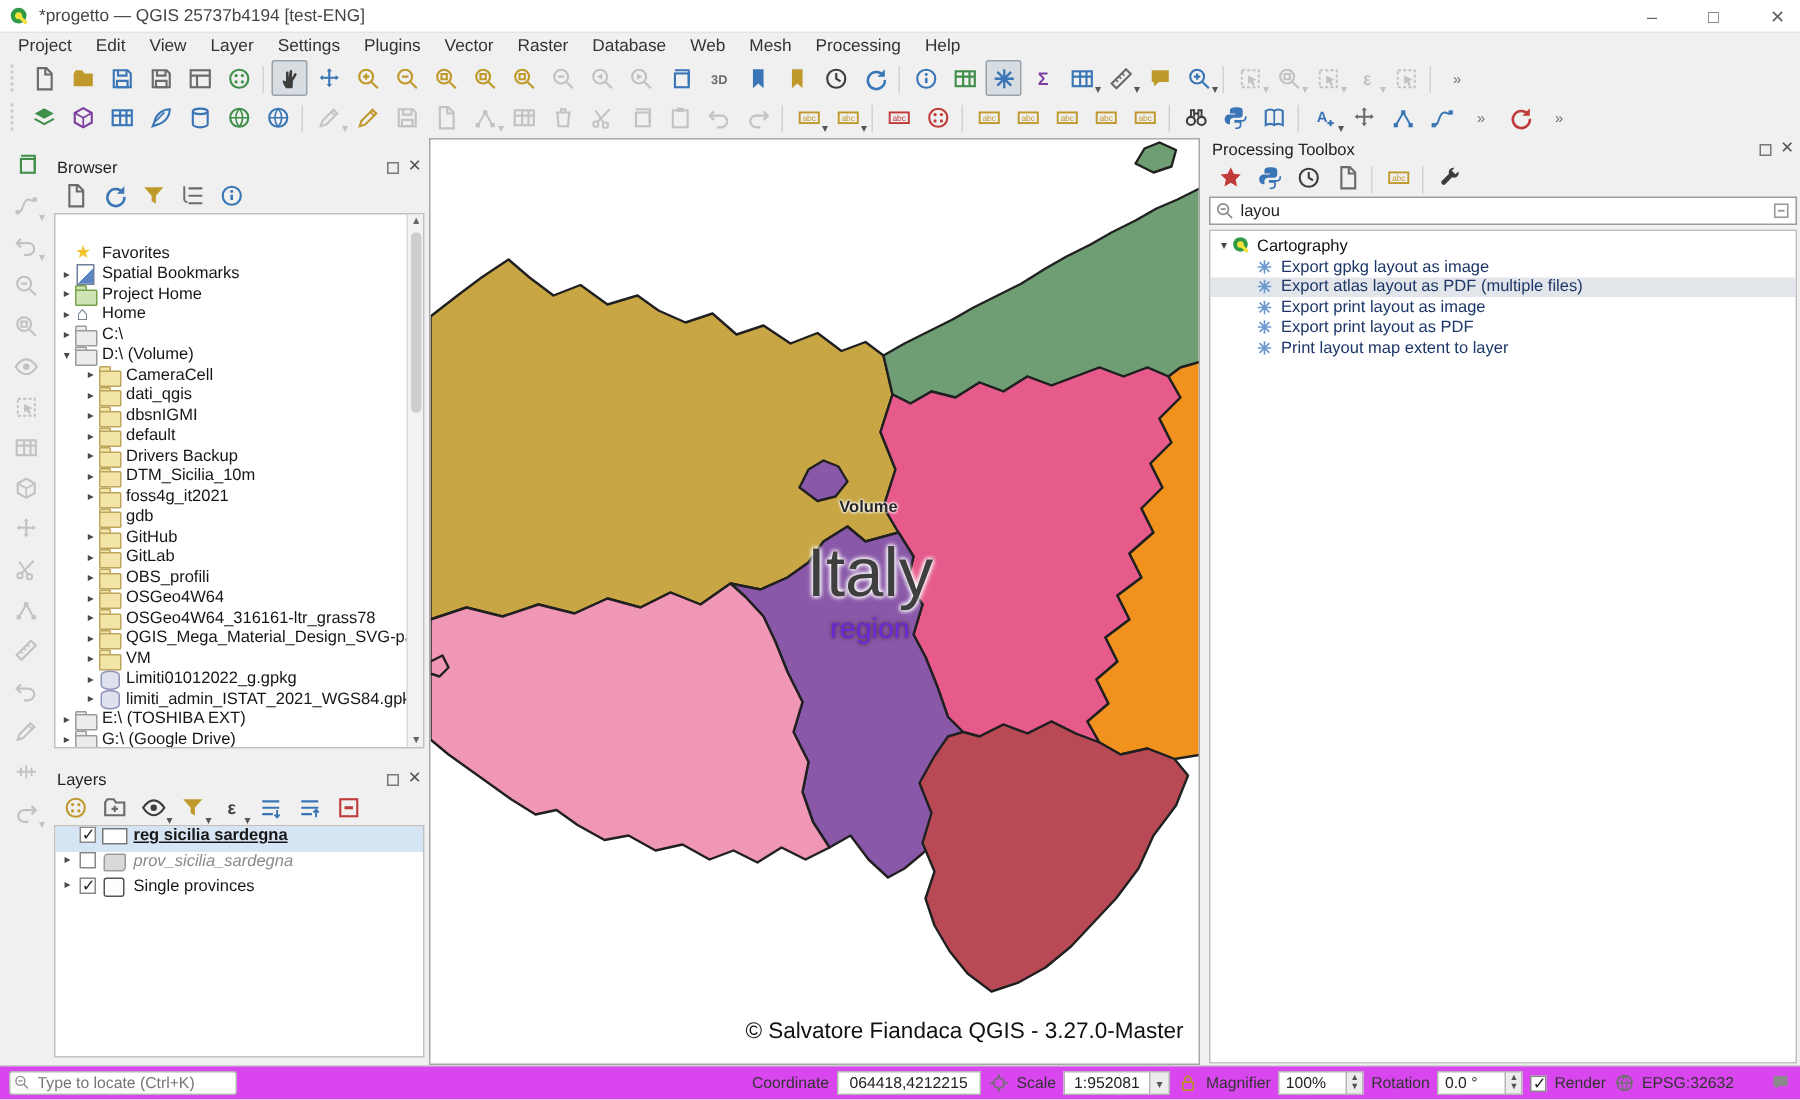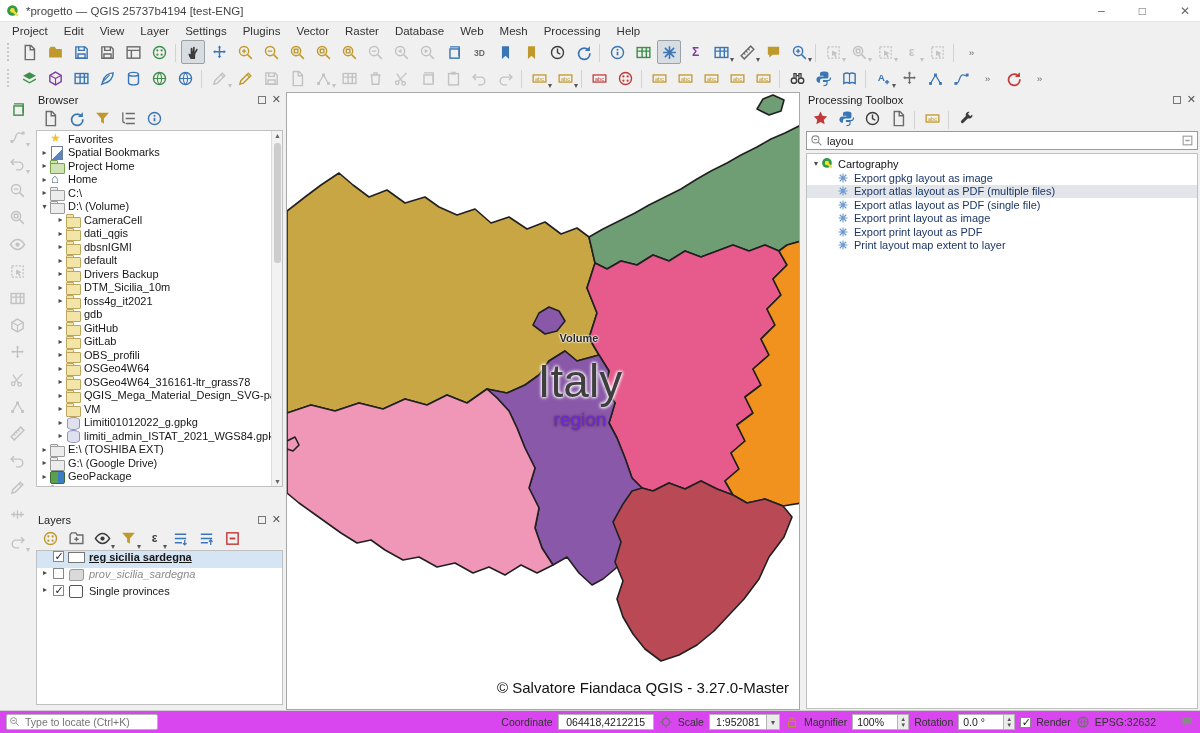--- a/index.html
+++ b/index.html
@@ -39,21 +39,21 @@
 
   
   .panel { position:absolute; background:#f0f0f0; }
   .panel-header { height:15px; display:flex; align-items:center; padding:0 4px; font-size:11px; color:#222; }
   .panel-header .ph-sp { flex:1; }
   .ph-float { width:8px; height:8px; border:1px solid #777; display:inline-block; margin-right:6px; }
   .ph-close { color:#555; font-size:11px; line-height:1; }
   .panel-toolbar { height:23px; display:flex; align-items:center; padding-left:3px; }
   .panel-content { background:#fff; border:1px solid #c0c0c0; overflow:hidden; position:relative; }
 
-  #browser { left:34px; top:92px; width:251px; height:419px; }
+  #browser { left:34px; top:104px; width:251px; height:419px; }
   #browser .panel-content { height:357px; margin:0 2px; }
   #layers { left:34px; top:512px; width:251px; height:198px; }
   #layers .panel-content { height:155px; margin:0 2px; }
   #processing { left:804px; top:92px; width:396px; height:618px; }
   #processing .panel-content { height:556px; margin:0 2px; background:#fff; border:1px solid #c0c0c0; }
 
   
   .tree { padding:1px 0; }
   .trow { display:flex; align-items:center; height:13.5px; padding-left:2px; white-space:nowrap; }
   .trow[data-level="1"] { padding-left:18px; }
@@ -989,21 +989,21 @@
           <use href="#sym-tree"></use>
         </svg>
       </button>
       <button class="tbtn" data-color="blue">
         <svg viewBox="0 0 24 24">
           <use href="#sym-info"></use>
         </svg>
       </button>
     </div>
   <div class="panel-content">
-    <div class="tree" style="margin-right:11px;">
+    <div class="tree" style="margin-right:11px;margin-top:18px;">
 
     <div class="trow" data-level="0">
           <span class="texp"></span>
           <span class="ticon" data-icon="star"></span>
           <span class="tlabel">Favorites</span>
         </div>
         <div class="trow" data-level="0">
           <span class="texp">▸</span>
           <span class="ticon" data-icon="bookmark"></span>
           <span class="tlabel">Spatial Bookmarks</span>
@@ -1307,26 +1307,20 @@
           <svg viewBox="0 0 24 24">
             <use href="#sym-snow"></use>
           </svg>
           <span class="plabel">Export gpkg layout as image</span>
         </div>
         <div class="prow" data-selected="true">
           <svg viewBox="0 0 24 24">
             <use href="#sym-snow"></use>
           </svg>
           <span class="plabel">Export atlas layout as PDF (multiple files)</span>
-        </div>
-        <div class="prow" data-selected="false">
-          <svg viewBox="0 0 24 24">
-            <use href="#sym-snow"></use>
-          </svg>
-          <span class="plabel">Export atlas layout as PDF (single file)</span>
         </div>
         <div class="prow" data-selected="false">
           <svg viewBox="0 0 24 24">
             <use href="#sym-snow"></use>
           </svg>
           <span class="plabel">Export print layout as image</span>
         </div>
         <div class="prow" data-selected="false">
           <svg viewBox="0 0 24 24">
             <use href="#sym-snow"></use>

